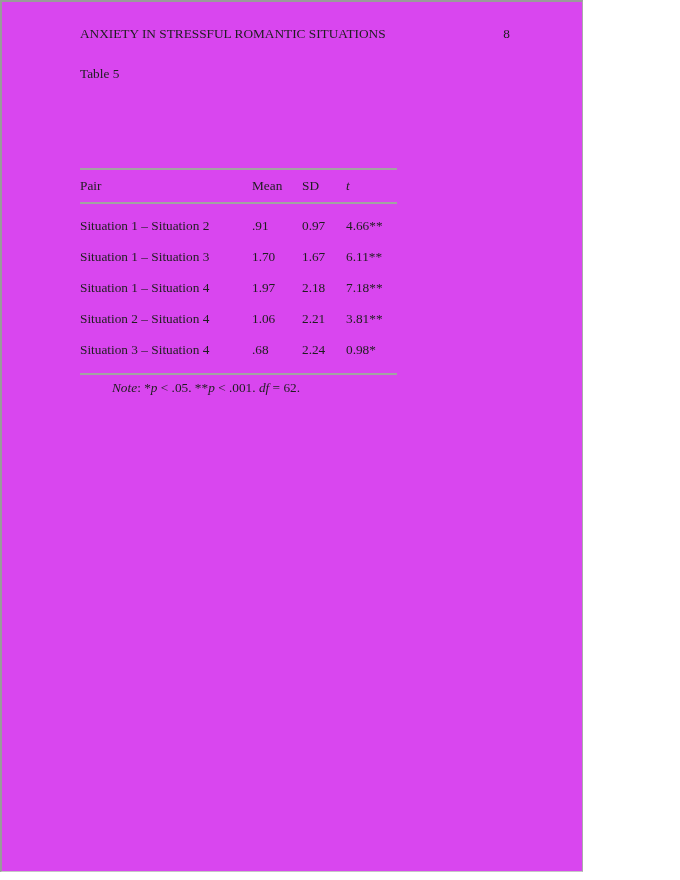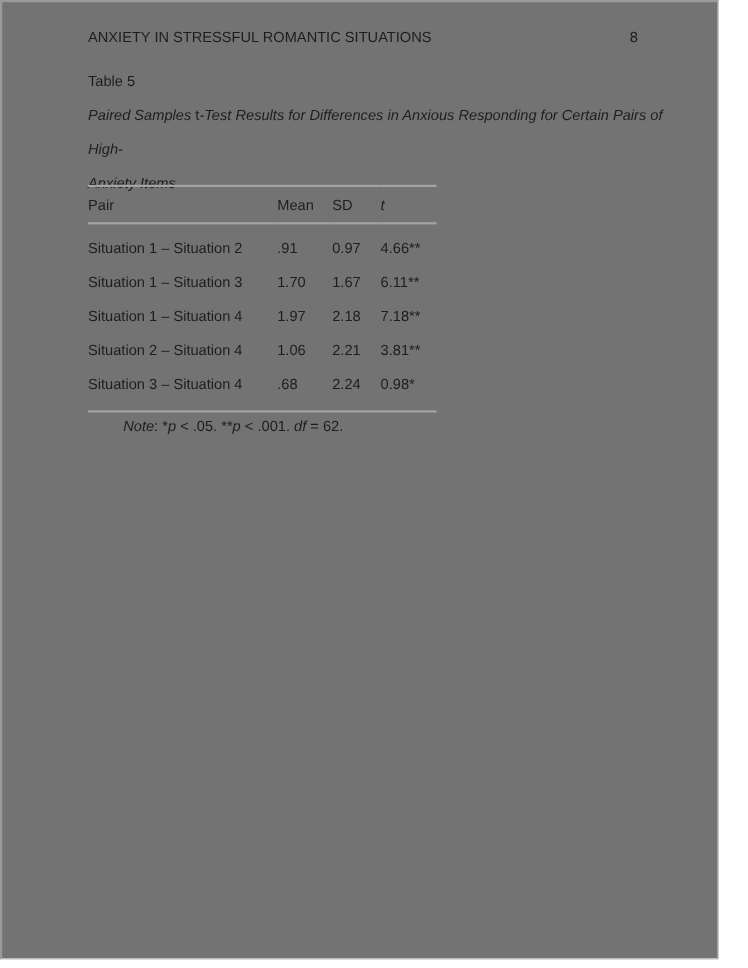--- a/index.html
+++ b/index.html
@@ -8,28 +8,28 @@
     background: #ffffff;
     width: 680px;
     height: 880px;
     overflow: hidden;
   }
   .page {
     position: absolute;
     left: 0;
     top: 0;
     box-sizing: border-box;
-    width: 653px;
+    width: 583px;
     height: 872px;
-    background: #737373;
+    background: #d946ef;
     border-top: 2px solid #9a9a9a;
     border-left: 2px solid #9a9a9a;
     border-right: 1px solid #ababab;
     border-bottom: 1px solid #c6c6c6;
-    font-family: Liberation Sans, sans-serif;
+    font-family: Liberation Serif, serif;
     font-size: 13.3px;
     color: #1e1e1e;
   }
   .running-head-row {
     position: absolute;
     left: 78px;
     right: 72px;
     top: 24px;
     display: flex;
     justify-content: space-between;
@@ -102,25 +102,20 @@
 
 <div class="page">
 
   <div class="running-head-row">
     <span>ANXIETY IN STRESSFUL ROMANTIC SITUATIONS</span>
     <span>8</span>
   </div>
 
   <div class="table-label">Table 5</div>
 
-  <div class="table-title">
-    <span><span>Paired Samples </span><span class="roman-t">t</span><span>-Test Results for Differences in Anxious Responding for Certain Pairs of High-</span></span>
-    <br>
-    <span>Anxiety Items</span>
-  </div>
 
   <table class="stats-table">
     <colgroup>
       <col class="col-pair">
         <col class="col-mean">
         <col class="col-sd">
         <col class="col-t">
     </colgroup>
     <thead>
       <tr>

